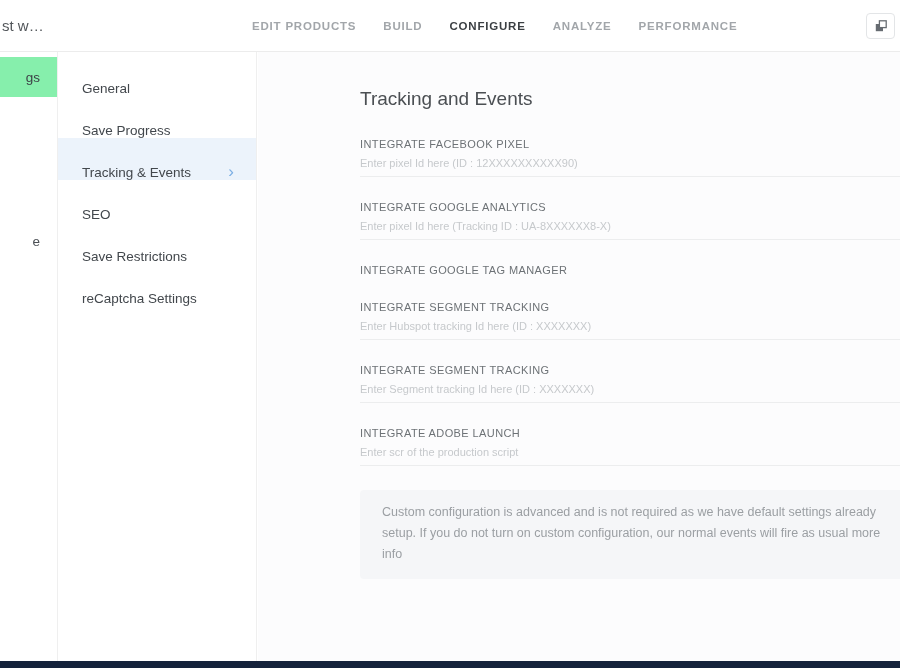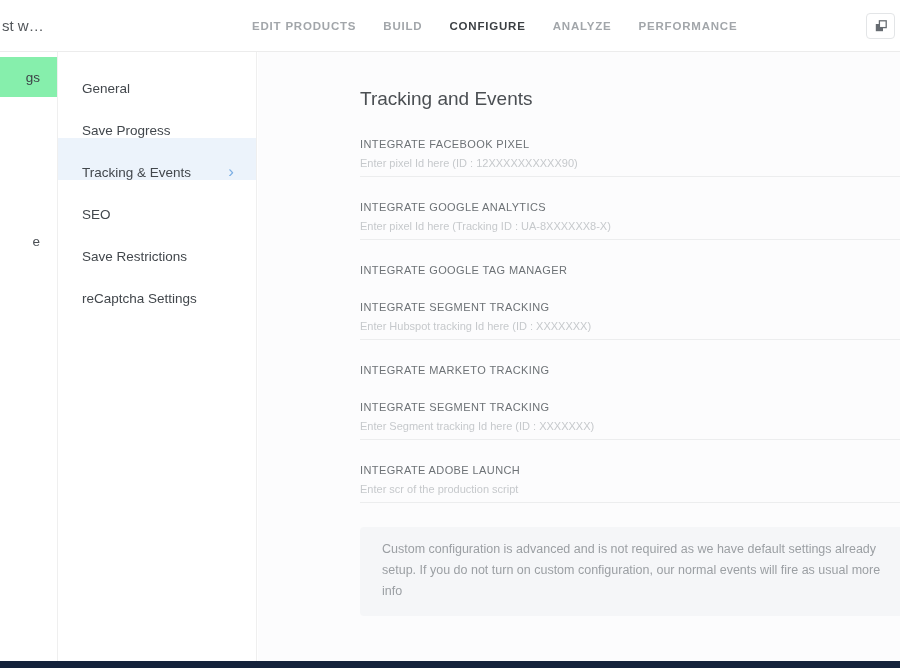--- a/index.html
+++ b/index.html
@@ -125,21 +125,20 @@
         <input type="text" placeholder="Enter pixel Id here (Tracking ID : UA-8XXXXXX8-X)" style="">
       </div>
       <div class="field">
         <div class="field-label">INTEGRATE GOOGLE TAG MANAGER</div>
       </div>
       <div class="field">
         <div class="field-label">INTEGRATE SEGMENT TRACKING</div>
         <input type="text" placeholder="Enter Hubspot tracking Id here (ID : XXXXXXX)" style="">
       </div>
       <div class="field">
-        <div class="field-label">INTEGRATE MARKETO TRACKING</div>
       </div>
       <div class="field">
         <div class="field-label">INTEGRATE SEGMENT TRACKING</div>
         <input type="text" placeholder="Enter Segment tracking Id here (ID : XXXXXXX)" style="">
       </div>
       <div class="field">
         <div class="field-label">INTEGRATE ADOBE LAUNCH</div>
         <input type="text" placeholder="Enter scr of the production script" style="">
       </div>
     </div>

